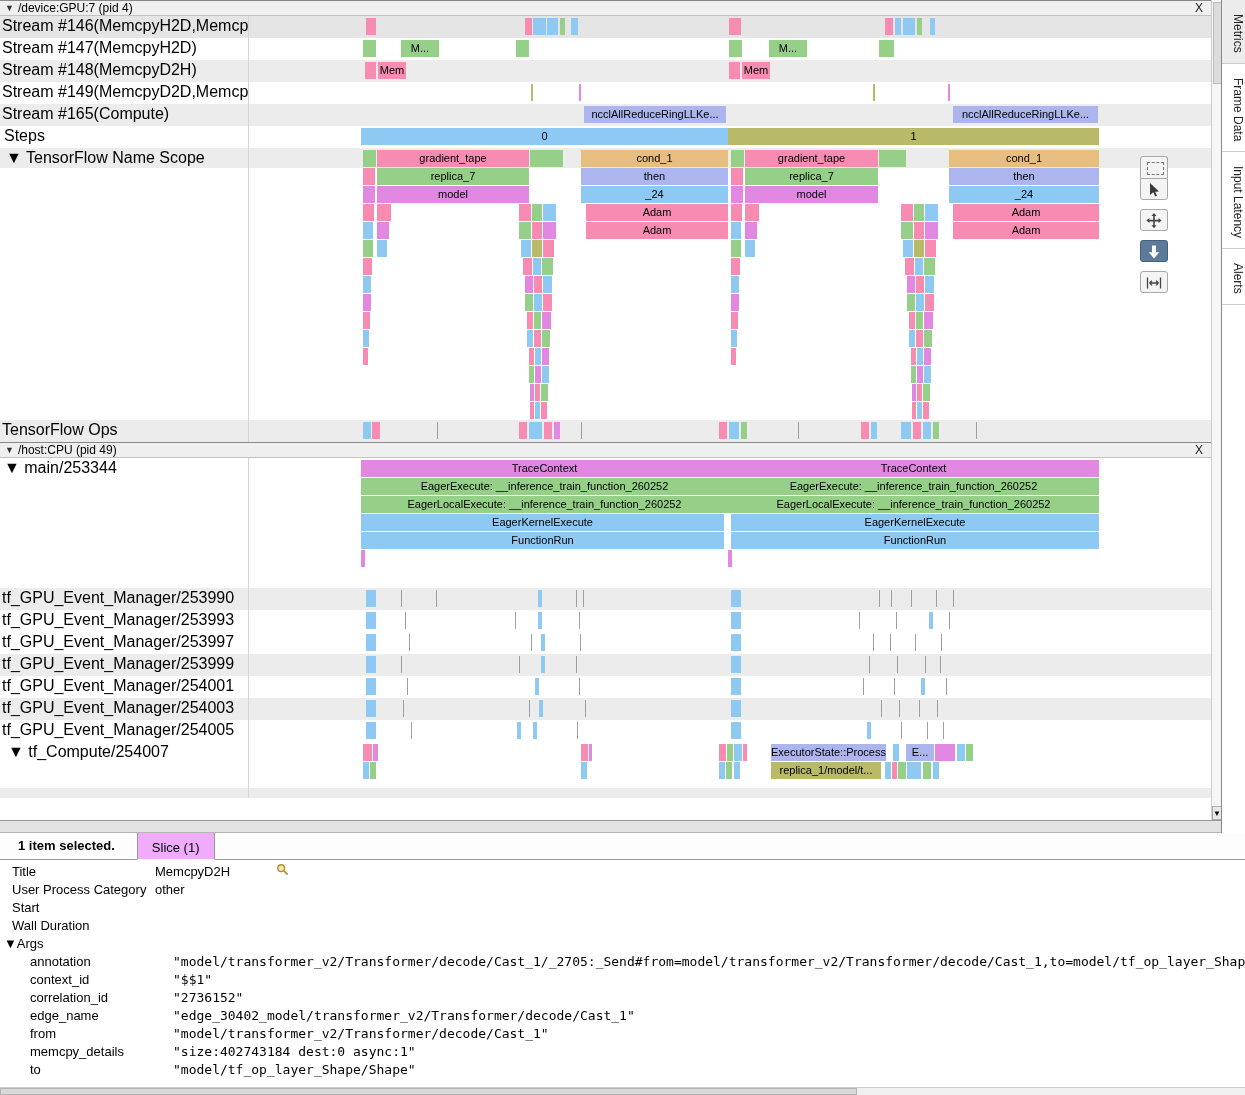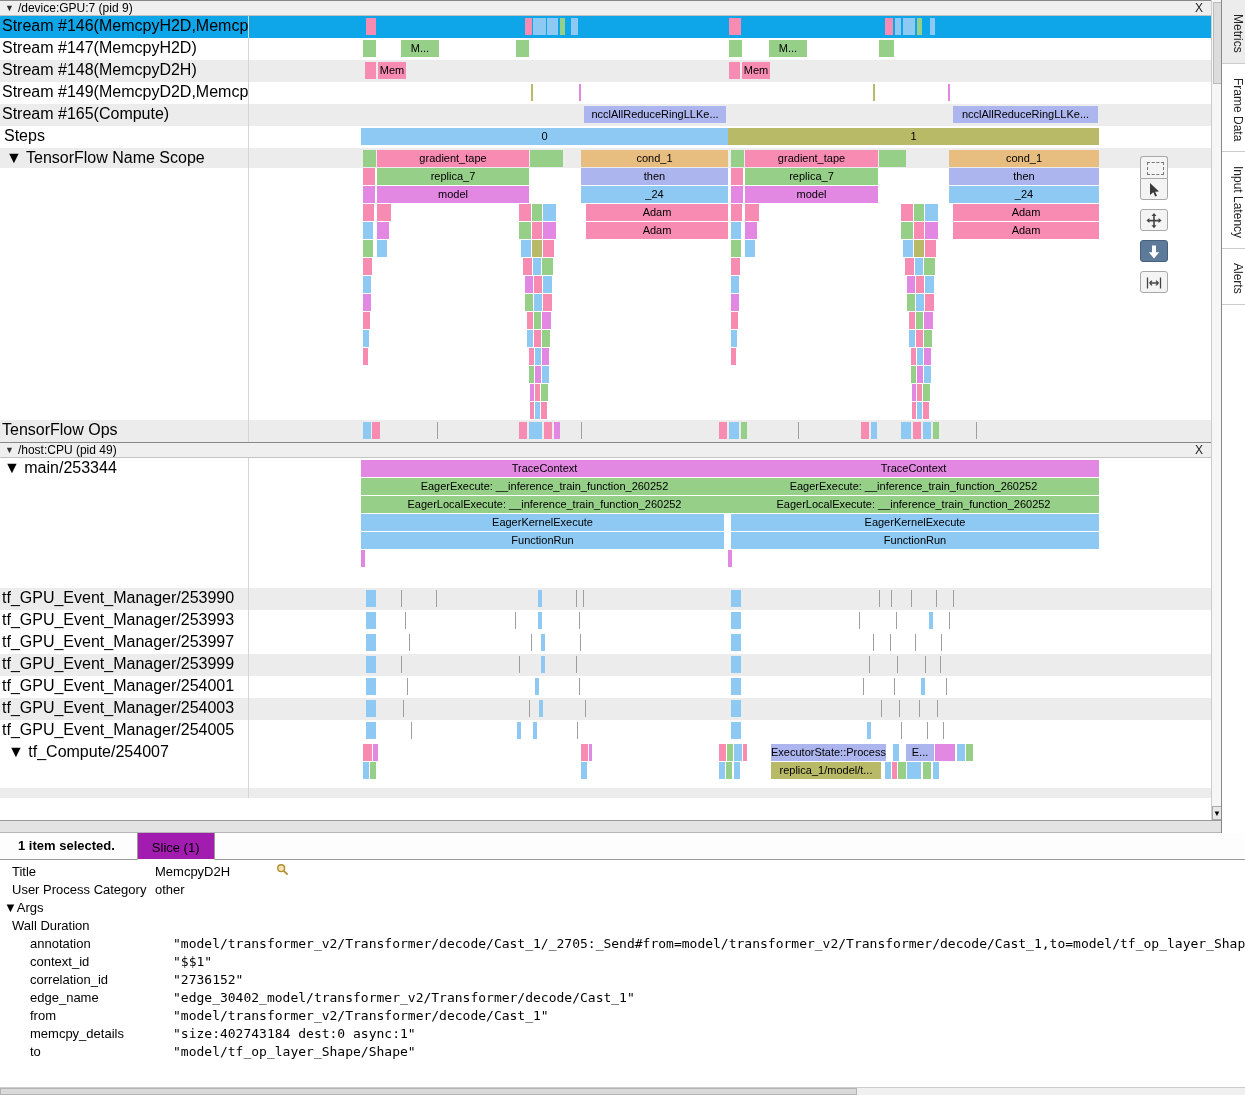--- a/index.html
+++ b/index.html
@@ -44,21 +44,21 @@
   .tool.joined2{border-radius:0 0 3px 3px;}
   .tool.selected{background:#5d7a98;border-color:#44607e;}
   .dashedbox{position:absolute;left:6px;top:5px;width:15px;height:11px;border:1px dashed #777;}
   .tool svg{position:absolute;left:5px;top:3px;}
   
   #divider{position:absolute;left:0;top:820px;width:1221px;height:13px;background:#e3e3e3;
            border-top:1px solid #999;border-bottom:1px solid #b5b5b5;box-sizing:border-box;}
   #details{position:absolute;left:0;top:833px;width:1245px;height:254px;background:#fff;overflow:hidden;}
   .tabbar{height:26px;border-bottom:1px solid #999;display:flex;align-items:flex-end;background:#fdfdfd;}
   .selcount{font-weight:bold;font-size:13px;margin:0 22px 6px 18px;}
-  .tab{border:1px solid #999;border-bottom:1px solid #fff;background:#a21caf;font-size:13px;
+  .tab{border:1px solid #999;border-bottom:1px solid #fff;background:#f0abfc;font-size:13px;
        padding:20px 14px 4px 14px;margin-bottom:-1px;border-radius:3px 3px 0 0;cursor:pointer;}
   #detail-rows{padding-top:2px;}
   .drow{display:flex;height:18px;align-items:center;font-size:13px;white-space:nowrap;}
   .dkey{width:143px;padding-left:12px;flex:none;overflow:hidden;}
   .dkey.sub{padding-left:30px;}
   .dkey.args{padding-left:4px;}
   .dval{white-space:nowrap;overflow:hidden;}
   .dval.mono{font-family:"DejaVu Sans Mono",monospace;}
   .mag{margin-left:46px;display:inline-block;}
   
@@ -67,25 +67,25 @@
   .hthumb{position:absolute;left:0;top:0;height:7px;width:857px;background:#d9d9d9;border:1px solid #b3b3b3;box-sizing:border-box;}
 </style>
 </head>
 <body>
 
 <div id="root">
 
   <div class="panel" id="device-panel">
     <div class="phead">
       <span class="collapser">▼</span>
-      <span>/device:GPU:7 (pid 9)</span>
+      <span>/device:GPU:7 (pid 4)</span>
       <span class="closex">X</span>
     </div>
     <div id="device-tracks">
-        <div class="track" style="height: 22px; background: #0ea5e9;">
+        <div class="track" style="height: 22px; background: #e5e5e5;">
           <div class="tlabel" style="padding-left: 2px;">Stream #146(MemcpyH2D,Memcp</div>
           <div class="lane">
             <div class="bar" style="left: 117px; width: 10px; top: 2px; background: rgb(247, 139, 177);"></div>
             <div class="bar" style="left: 276px; width: 7px; top: 2px; background: rgb(247, 139, 177);"></div>
             <div class="bar" style="left: 284px; width: 13px; top: 2px; background: rgb(142, 201, 244);"></div>
             <div class="bar" style="left: 298px; width: 11px; top: 2px; background: rgb(142, 201, 244);"></div>
             <div class="bar" style="left: 311px; width: 5px; top: 2px; background: rgb(150, 207, 136);"></div>
             <div class="bar" style="left: 322px; width: 7px; top: 2px; background: rgb(142, 201, 244);"></div>
             <div class="bar" style="left: 480px; width: 12px; top: 2px; background: rgb(247, 139, 177);"></div>
             <div class="bar" style="left: 636px; width: 8px; top: 2px; background: rgb(247, 139, 177);"></div>
@@ -509,27 +509,31 @@
           <span class="mag"><svg width="13" height="13" viewBox="0 0 13 13">
               <circle cx="5.2" cy="5.2" r="3.4" fill="#f4e3b0" stroke="#b08f30" stroke-width="1.4"></circle>
               <line x1="7.8" y1="7.8" x2="11.6" y2="11.6" stroke="#b08f30" stroke-width="1.8"></line>
             </svg></span>
         </div>
         <div class="drow">
           <div class="dkey">User Process Category</div>
           <div class="dval">other</div>
         </div>
         <div class="drow">
-          <div class="dkey args">▼Args</div>
+          <div class="dkey">Start</div>
+          <div class="dval"></div>
         </div>
         <div class="drow">
           <div class="dkey">Wall Duration</div>
           <div class="dval"></div>
         </div>
         <div class="drow">
+          <div class="dkey args">▼Args</div>
+        </div>
+        <div class="drow">
           <div class="dkey sub">annotation</div>
           <div class="dval mono">"model/transformer_v2/Transformer/decode/Cast_1/_2705:_Send#from=model/transformer_v2/Transformer/decode/Cast_1,to=model/tf_op_layer_Shape/Shape#::#edg</div>
         </div>
         <div class="drow">
           <div class="dkey sub">context_id</div>
           <div class="dval mono">"$$1"</div>
         </div>
         <div class="drow">
           <div class="dkey sub">correlation_id</div>
           <div class="dval mono">"2736152"</div>

